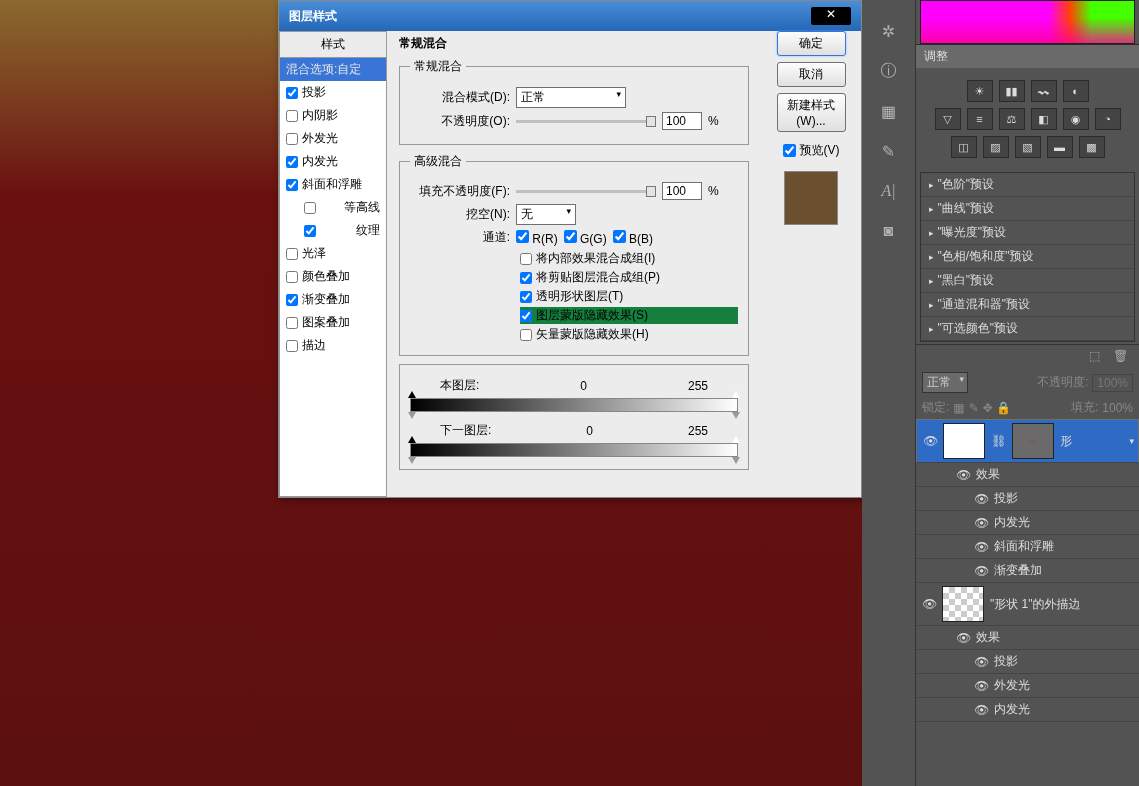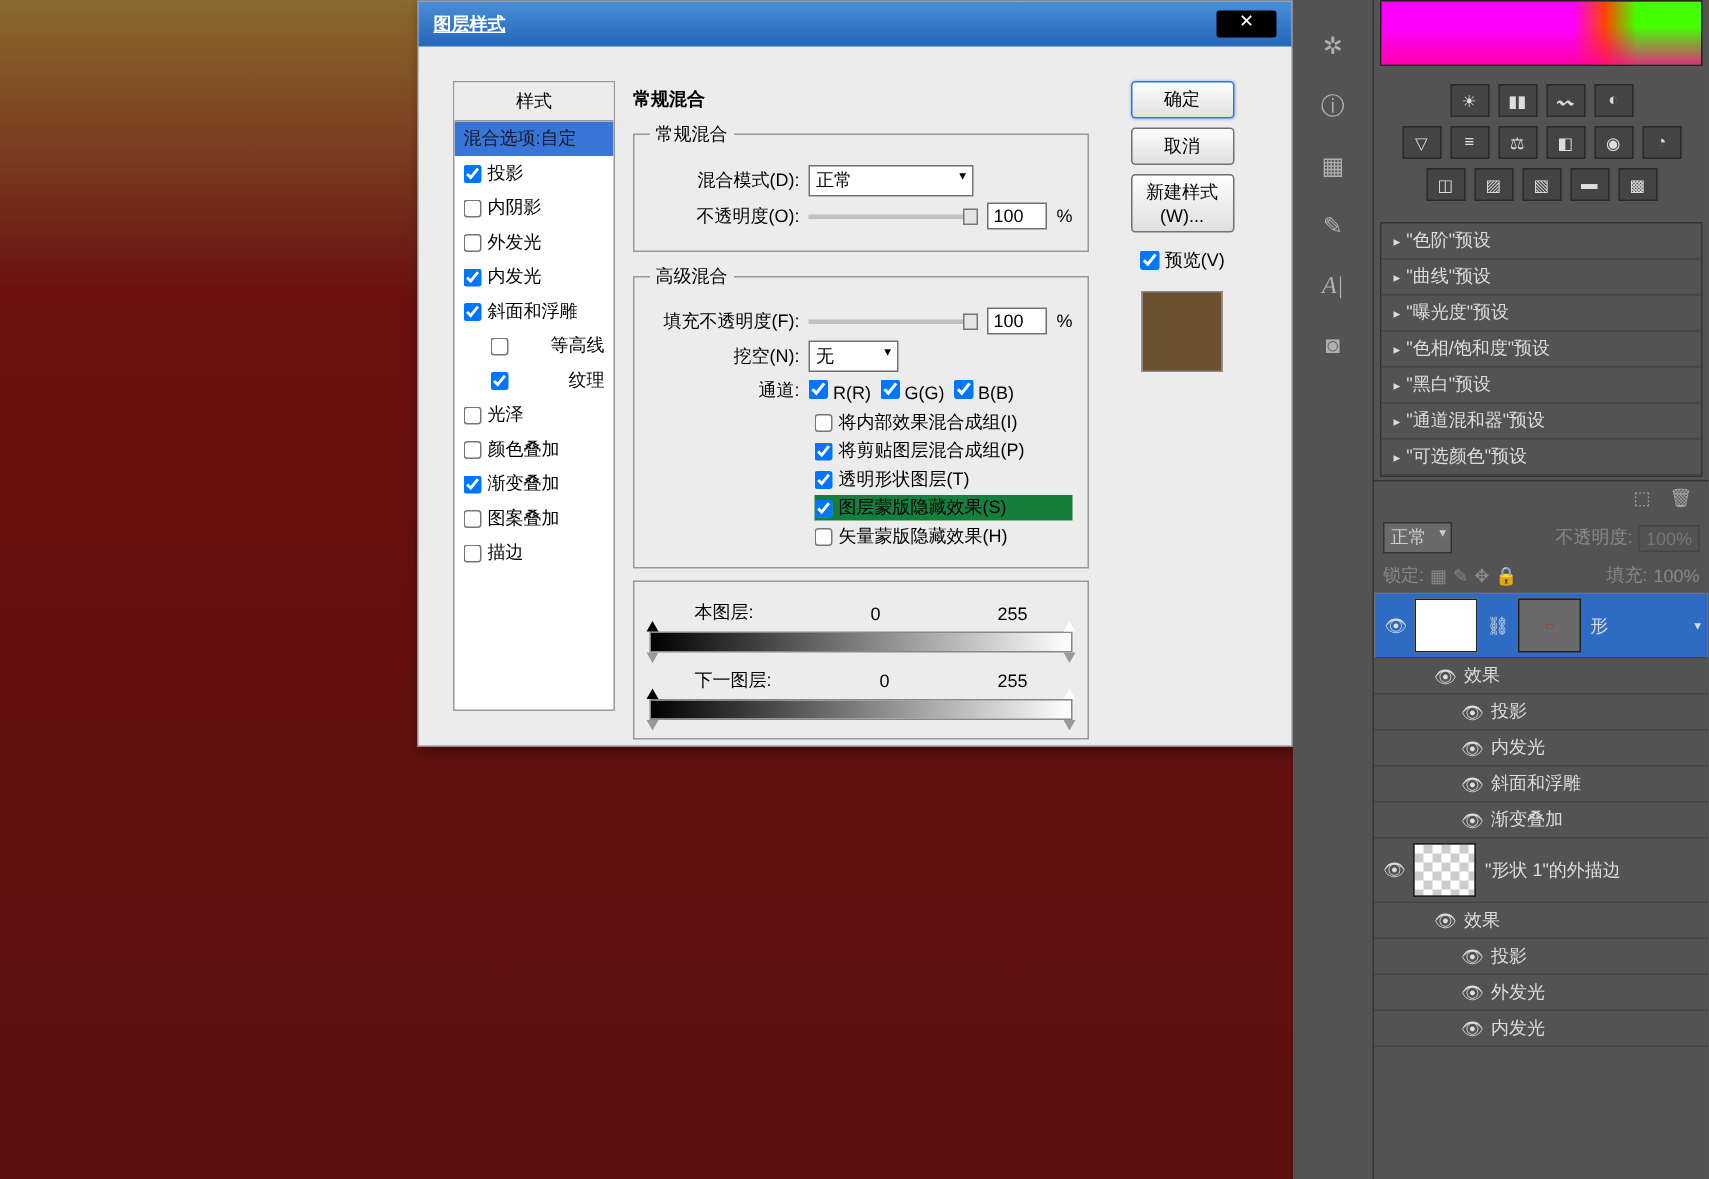--- a/index.html
+++ b/index.html
@@ -4,30 +4,30 @@
 <style>
 * { box-sizing: border-box; margin: 0; padding: 0; font-family: "Microsoft YaHei", SimSun, Arial, sans-serif; font-size: 12px; }
 body { width: 1139px; height: 786px; background: #5a5a5a; overflow: hidden; position: relative; }
 
 
 .canvas-bg { position: absolute; left: 0; top: 0; width: 862px; height: 786px; background: linear-gradient(180deg, #8b6a2e 0%, #6a1010 25%, #5c1010 100%); }
 
 
 .dialog { position: absolute; left: 278px; top: 0; width: 584px; height: 498px; background: #ececec; border: 1px solid #888; box-shadow: 2px 2px 8px rgba(0,0,0,0.4); }
 .dialog-titlebar { height: 30px; background: linear-gradient(180deg, #4a8dd8 0%, #2467b8 100%); color: #fff; padding: 5px 10px; display: flex; justify-content: space-between; align-items: center; }
-.dialog-titlebar .title { font-weight: bold; text-decoration: underline; }
+.dialog-titlebar .title { font-weight: bold; }
 .dialog-close { width: 40px; height: 18px; background: #000; color: #fff; text-align: center; line-height: 14px; cursor: pointer; border-radius: 2px; }
-.dialog-body { display: flex; padding: 23px; gap: 8px; height: calc(100% - 30px); }
+.dialog-body { display: flex; padding: 0; gap: 8px; height: calc(100% - 30px); }
 
 
 .styles-panel { width: 108px; border: 1px solid #999; background: #fff; display: flex; flex-direction: column; }
 .styles-header { background: #ececec; border-bottom: 1px solid #999; padding: 4px 6px; text-align: center; }
 .styles-list { flex: 1; overflow: auto; }
 .style-item { padding: 3px 6px; display: flex; align-items: center; gap: 4px; cursor: pointer; }
-.style-item.selected { background: #3875d7; color: #0f172a; }
+.style-item.selected { background: #3875d7; color: #e5e5e5; }
 .style-item.indent { padding-left: 24px; justify-content: space-between; }
 .style-item input[type=checkbox] { width: 12px; height: 12px; }
 
 
 .options-panel { flex: 1; padding: 4px; }
 .options-title { font-weight: bold; margin-bottom: 6px; }
 fieldset { border: 1px solid #999; padding: 8px 10px 10px; margin-bottom: 8px; }
 legend { padding: 0 4px; }
 .row { display: flex; align-items: center; gap: 6px; margin: 4px 0; }
 .row .lbl { width: 100px; text-align: right; }
@@ -264,20 +264,21 @@
   <div class="icon-strip">
     <div class="ico">✲</div>
     <div class="ico">ⓘ</div>
     <div class="ico">▦</div>
     <div class="ico">✎</div>
     <div class="ico" style="font-family:serif;font-style:italic">A|</div>
     <div class="ico">◙</div>
   </div>
   <div class="panels">
     <div class="histogram"></div>
+    <div class="panel-hdr">调整</div>
     <div class="adj-body">
       <div class="adj-icons">
         <div class="adj-ico">☀</div>
         <div class="adj-ico">▮▮</div>
         <div class="adj-ico">〰</div>
         <div class="adj-ico">◐</div>
       </div>
       <div class="adj-icons">
         <div class="adj-ico">▽</div>
         <div class="adj-ico">≡</div>

